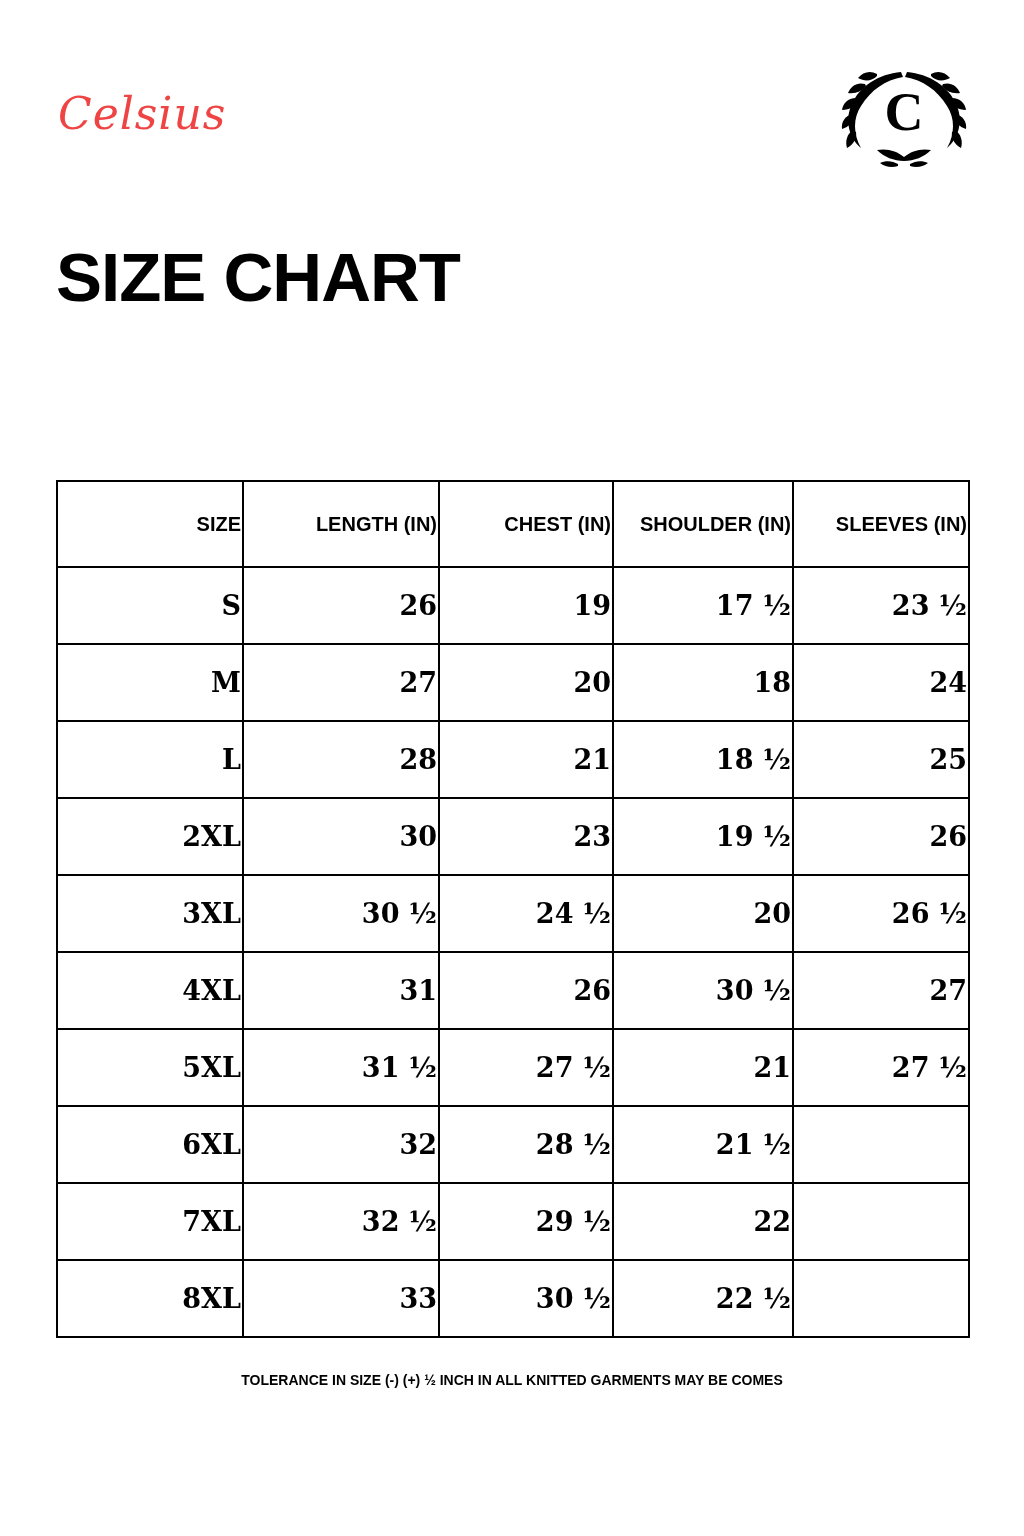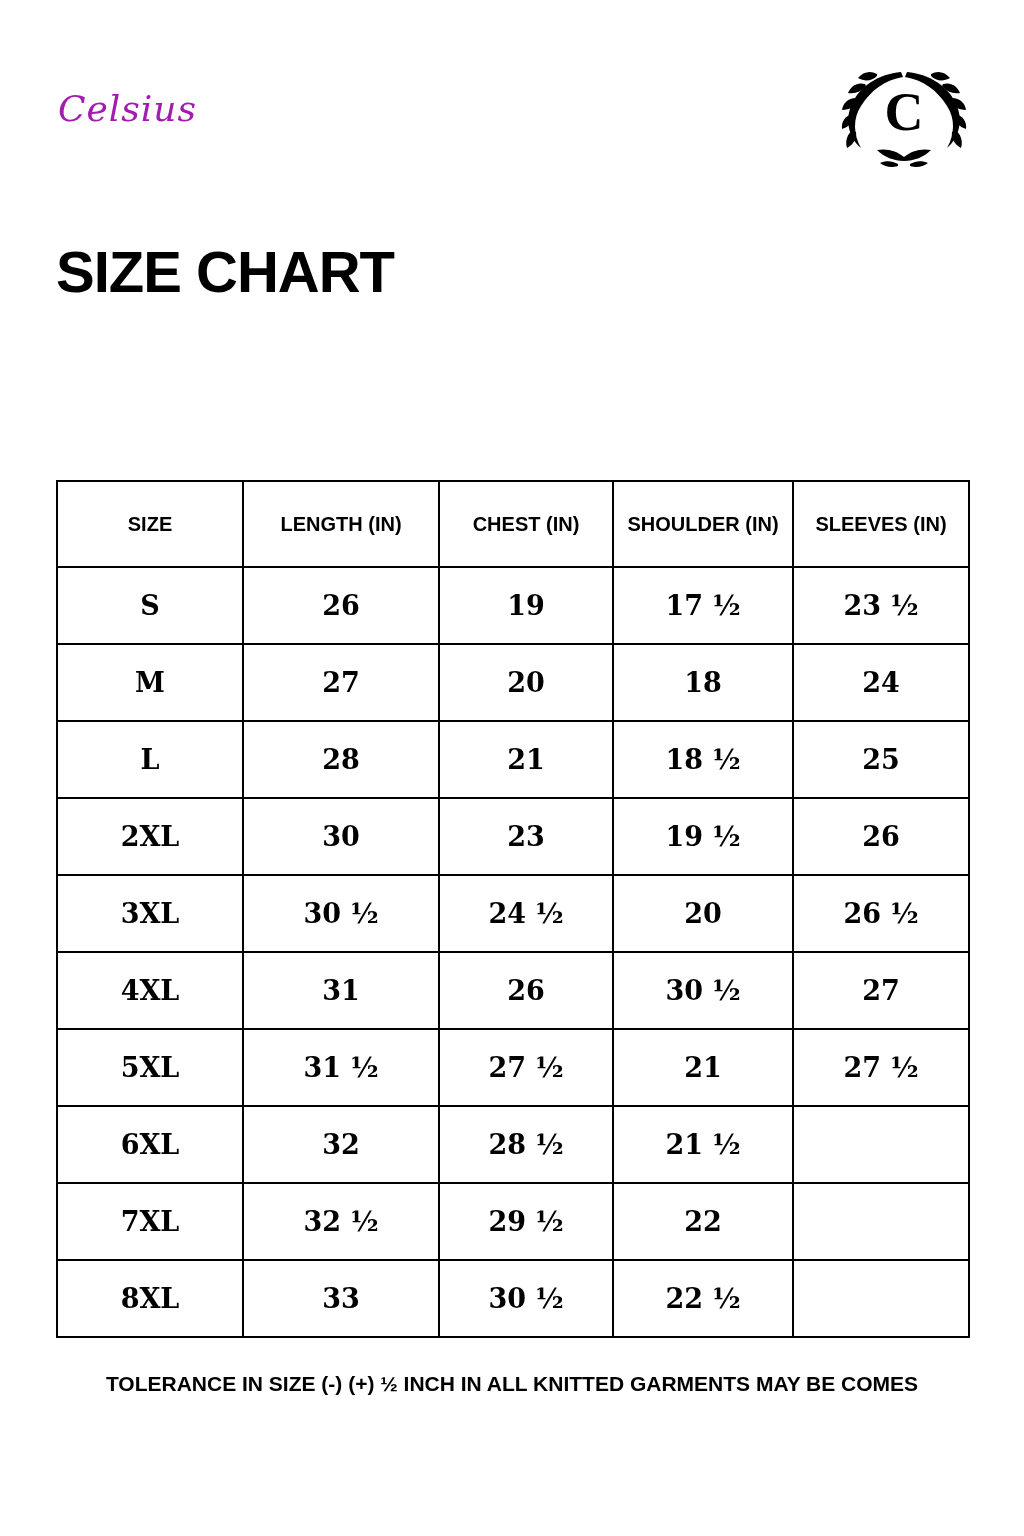--- a/index.html
+++ b/index.html
@@ -29,40 +29,40 @@
     left: 0;
     width: 1024px;
     height: 130px;
   }
   .brand {
     position: absolute;
     left: 58px;
     top: 48px;
     font-family: "DejaVu Serif", serif;
     font-style: italic;
-    font-size: 36px;
+    font-size: 44px;
     letter-spacing: 1px;
-    color: #a21caf;
+    color: #ef4444;
     white-space: nowrap;
   }
   .logo {
     position: absolute;
     right: 55px;
     top: 18px;
     width: 130px;
     height: 112px;
   }
   .logo svg { display: block; }
 
   
   .title {
     position: absolute;
     left: 56px;
     top: 243px;
-    font-size: 58px;
+    font-size: 69px;
     font-weight: bold;
     letter-spacing: -1px;
     line-height: 1;
     color: #000;
   }
   .subtitle {
     position: absolute;
     left: 58px;
     top: 366px;
     font-size: 30px;
@@ -79,21 +79,21 @@
     width: 912px;
   }
   table.size-chart {
     border-collapse: collapse;
     width: 912px;
     table-layout: fixed;
   }
   table.size-chart th,
   table.size-chart td {
     border: 2px solid #000;
-    text-align: center;
+    text-align: right;
     vertical-align: middle;
   }
   table.size-chart th {
     height: 82px;
     font-family: "Liberation Sans", sans-serif;
     font-size: 20px;
     font-weight: bold;
     letter-spacing: 0px;
   }
   table.size-chart td {
@@ -108,21 +108,21 @@
   col.c3 { width: 180px; }
   col.c4 { width: 176px; }
 
   
   .footnote {
     position: absolute;
     left: 0;
     top: 1372px;
     width: 1024px;
     text-align: center;
-    font-size: 21px;
+    font-size: 14px;
     font-weight: bold;
     letter-spacing: 0px;
     color: #000;
   }
 </style>
 </head>
 <body>
 
 <div class="page">
 

